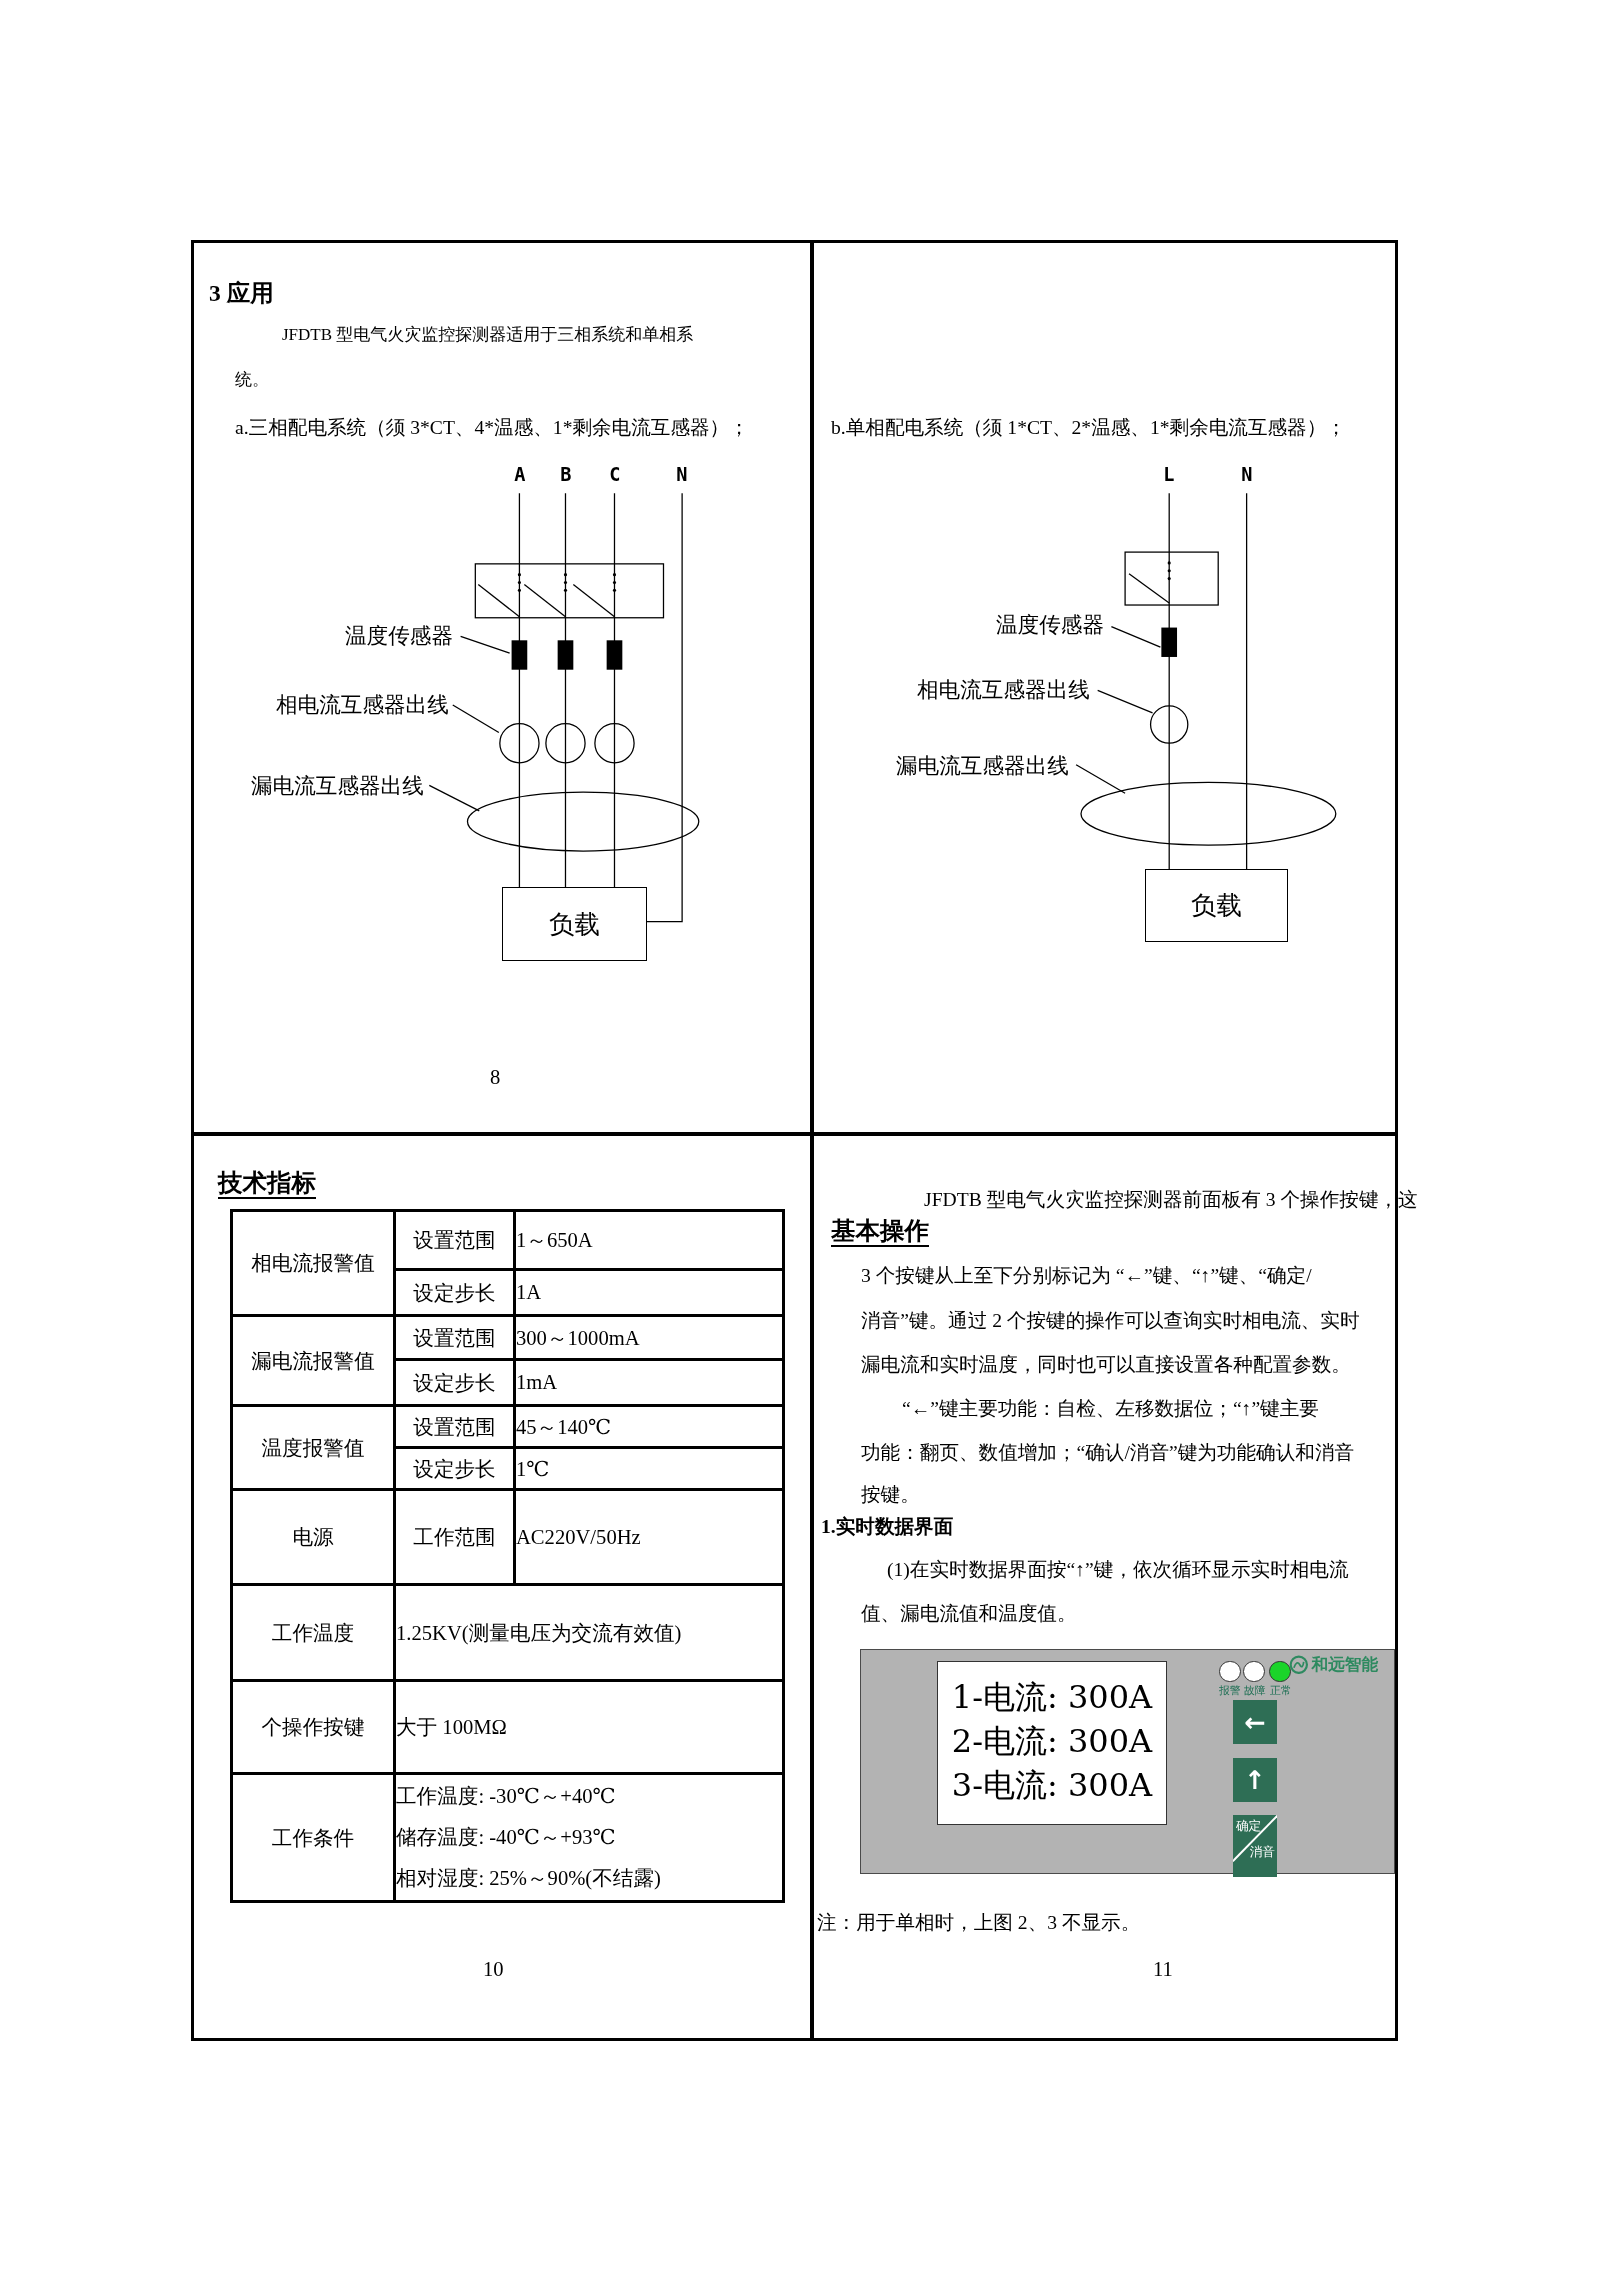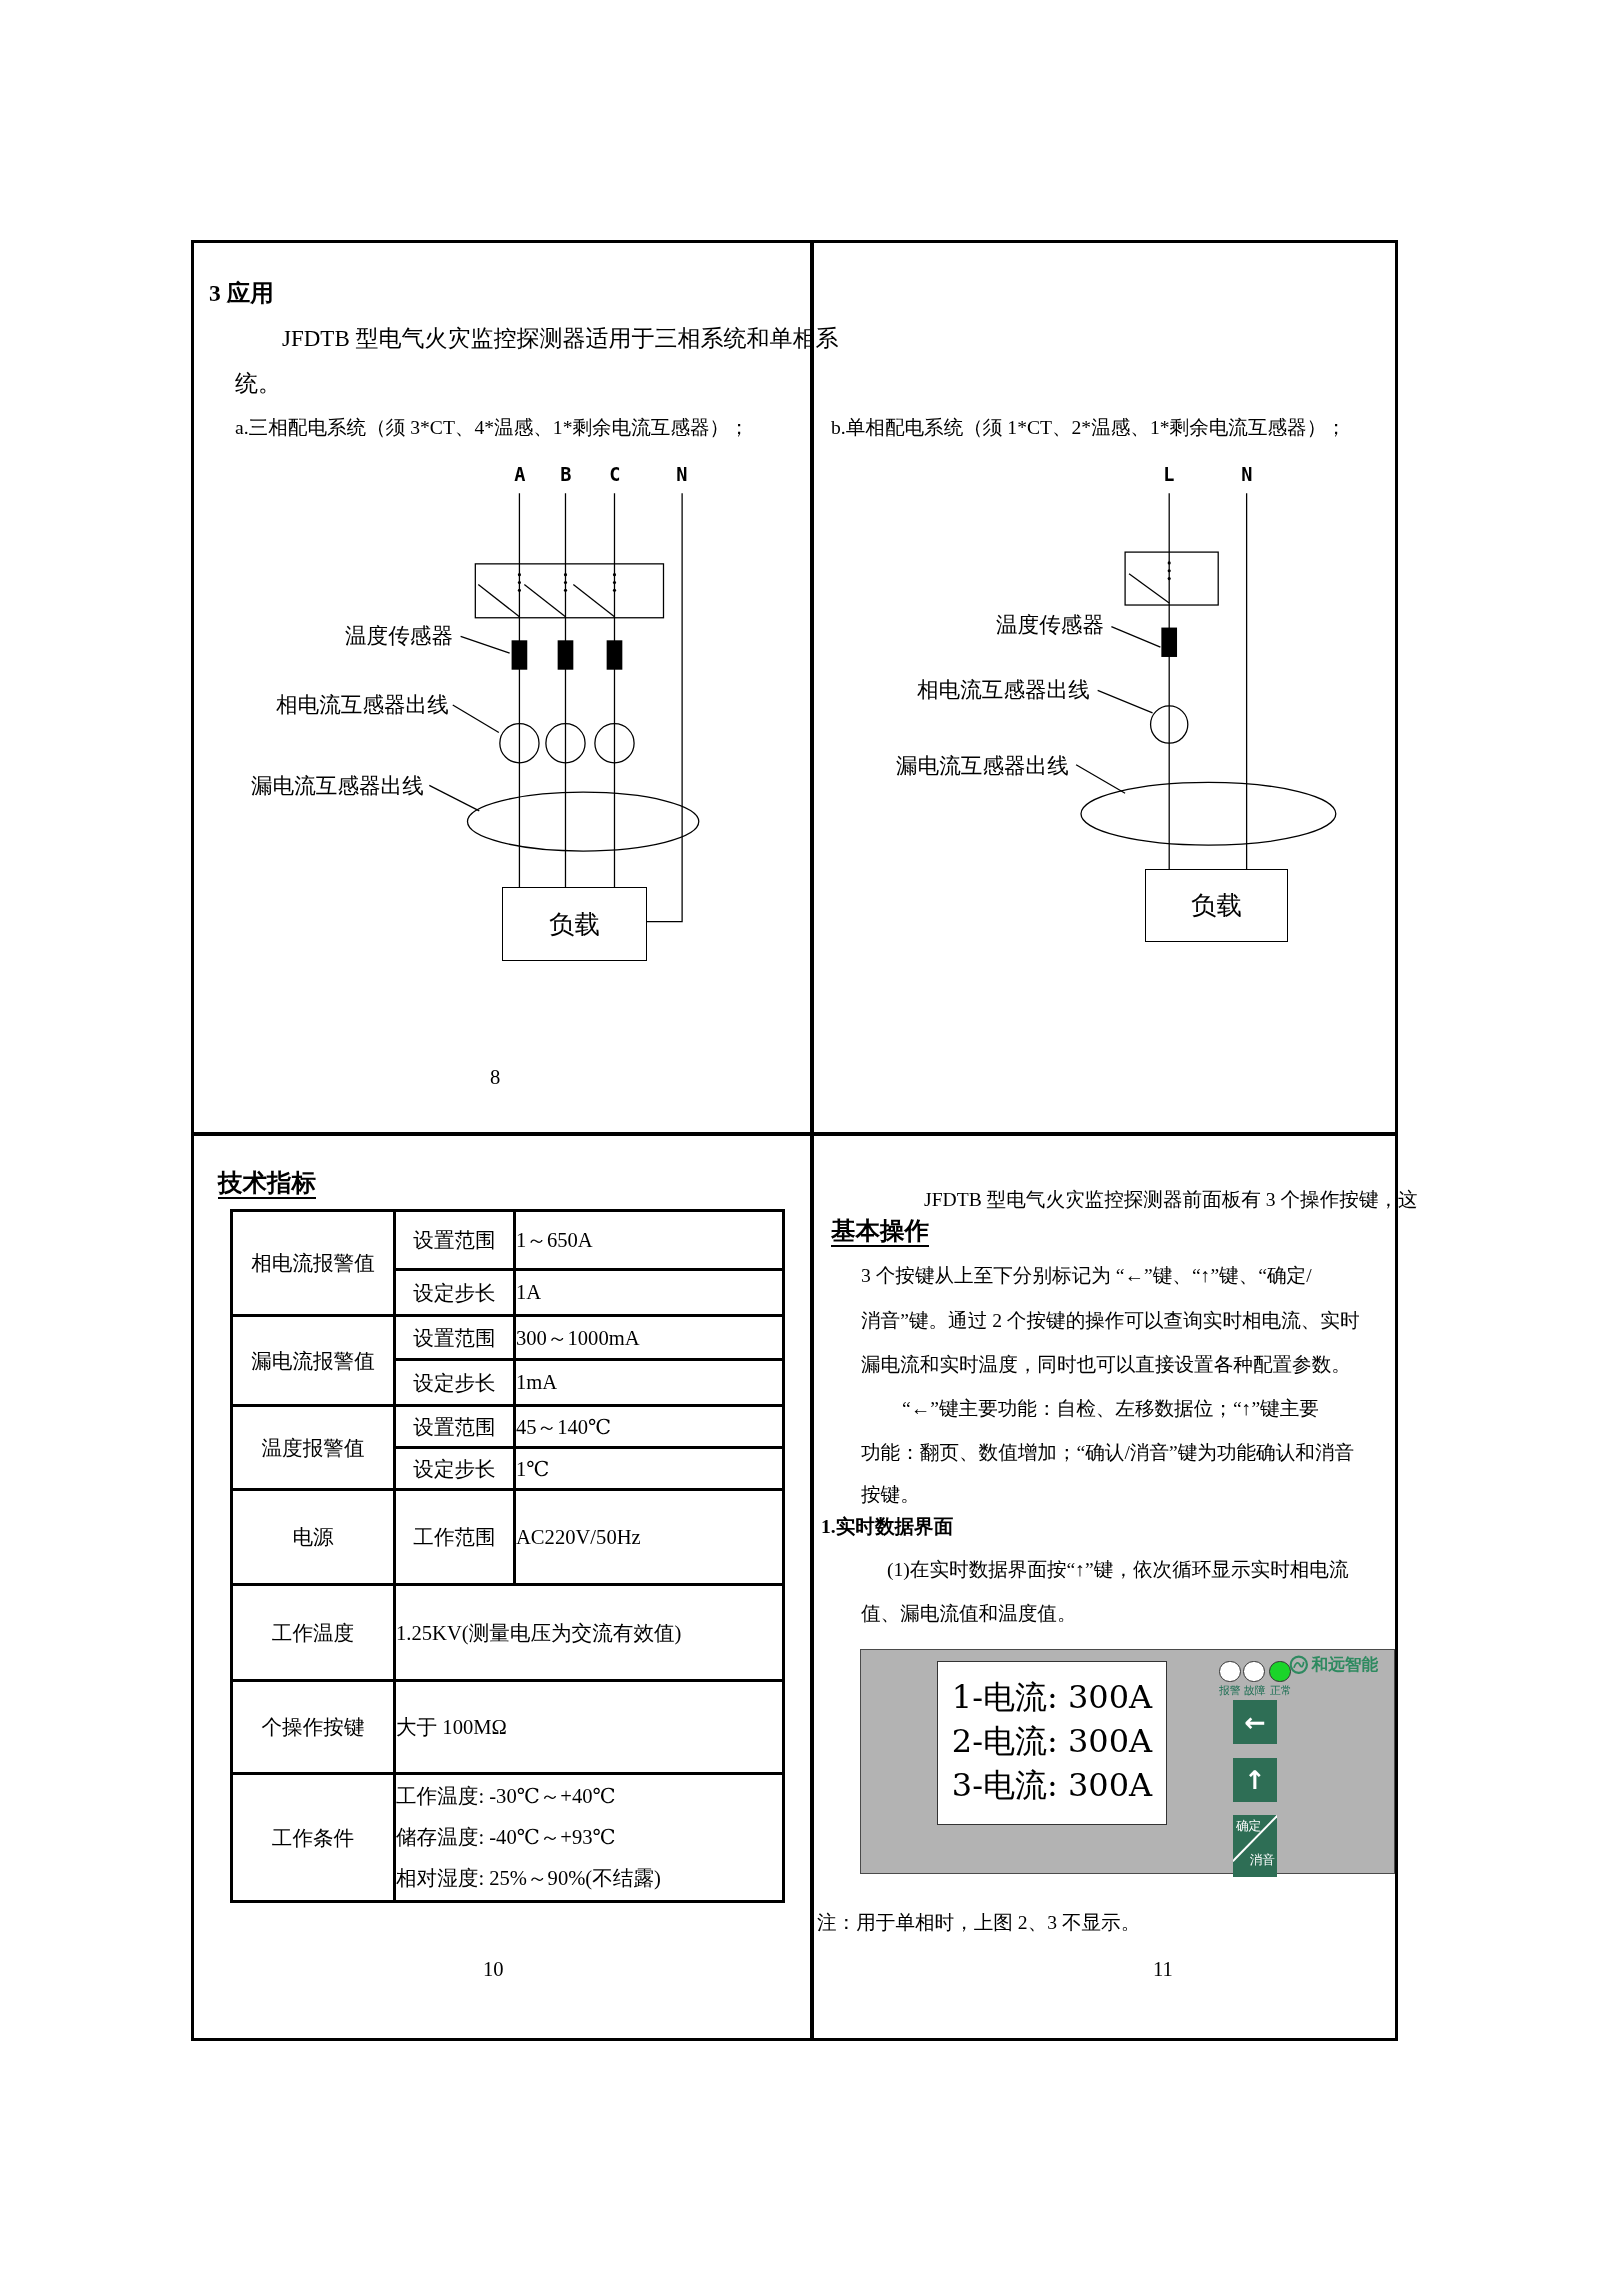--- a/index.html
+++ b/index.html
@@ -4,21 +4,21 @@
 <style>
   html,body{margin:0;padding:0;background:#fff;}
   body{width:1621px;height:2293px;position:relative;font-family:"Liberation Serif","DejaVu Serif",serif;color:#000;}
   .abs{position:absolute;}
   .border-box{position:absolute;left:191px;top:240px;width:1207px;height:1801px;border:3.9px solid #000;box-sizing:border-box;}
   .v-divider{position:absolute;left:810px;top:240px;width:3.9px;height:1801px;background:#000;}
   .h-divider{position:absolute;left:191px;top:1132px;width:1207px;height:3.9px;background:#000;}
   .txt{position:absolute;white-space:nowrap;}
   .h1{font-size:23.5px;font-weight:bold;}
   .h2{font-size:24.5px;font-weight:bold;text-decoration:underline;text-underline-offset:5.9px;}
-  .body-txt{font-size:23px;}
+  .body-txt{font-size:17px;}
   .body-txt-s{font-size:19.6px;}
   .phase-lbl{font-family:"DejaVu Sans Mono",monospace;font-weight:bold;font-size:18.6px;text-align:center;width:17.6px;}
   .diag-lbl{font-size:21.6px;font-family:"Liberation Sans","DejaVu Sans",sans-serif;}
   .load-box{position:absolute;border:1.5px solid #000;display:flex;align-items:center;justify-content:center;font-size:25.5px;background:#fff;}
   .pageno{font-size:20.6px;}
   svg.wires{position:absolute;left:0;top:0;}
   
   table.spec{position:absolute;left:230px;top:1209px;border-collapse:collapse;table-layout:fixed;}
   table.spec td{border:3.4px solid #000;font-size:20.6px;padding:0 0;margin-top:37px;}
   td.g{width:160px;text-align:center;}
@@ -28,21 +28,21 @@
   .wc-line{line-height:41px;white-space:nowrap;}
   
   .panel{position:absolute;left:860px;top:1649px;width:535px;height:225px;background:#b3b3b3;border:1px solid #4a4a4a;box-sizing:border-box;}
   .lcd{position:absolute;left:76px;top:10.8px;width:230px;height:164px;background:#fff;border:1px solid #333;box-sizing:border-box;text-align:center;padding-top:13.7px;}
   .lcd div{font-size:32px;line-height:44px;font-family:"DejaVu Serif","Liberation Serif",serif;}
   .led{position:absolute;top:10.8px;width:21.6px;height:21.6px;border-radius:50%;border:1px solid #333;box-sizing:border-box;}
   .led-lbl{position:absolute;top:34px;width:25.5px;font-size:10.8px;color:#1b6e52;font-family:"Liberation Sans",sans-serif;text-align:center;white-space:nowrap;}
   .pbtn{position:absolute;left:372px;width:44px;height:44px;background:#2e6e55;color:#fff;display:flex;align-items:center;justify-content:center;font-size:25.5px;font-weight:bold;font-family:"DejaVu Sans","Liberation Sans",sans-serif;overflow:hidden;}
   .logo{position:absolute;left:428px;top:2.9px;display:flex;align-items:center;gap:2.9px;color:#2e8a60;font-weight:bold;font-size:16.7px;font-family:"Liberation Sans",sans-serif;}
   .btn3-txt1{position:absolute;left:2.9px;top:2.9px;font-size:12.7px;font-weight:normal;font-family:"Liberation Sans",sans-serif;}
-  .btn3-txt2{position:absolute;right:2px;bottom:8px;font-size:12.7px;font-weight:normal;font-family:"Liberation Sans",sans-serif;}
+  .btn3-txt2{position:absolute;right:2px;bottom:16px;font-size:12.7px;font-weight:normal;font-family:"Liberation Sans",sans-serif;}
   .btn3-slash{position:absolute;left:-9.8px;top:21.6px;width:65px;height:2px;background:#fff;transform:rotate(-45.6deg);}
 </style>
 </head>
 <body>
 
 <div class="border-box"></div>
 <div class="v-divider"></div>
 <div class="h-divider"></div>
 
 <svg class="wires" width="1621" height="2293" viewBox="0 0 1654 2339">

